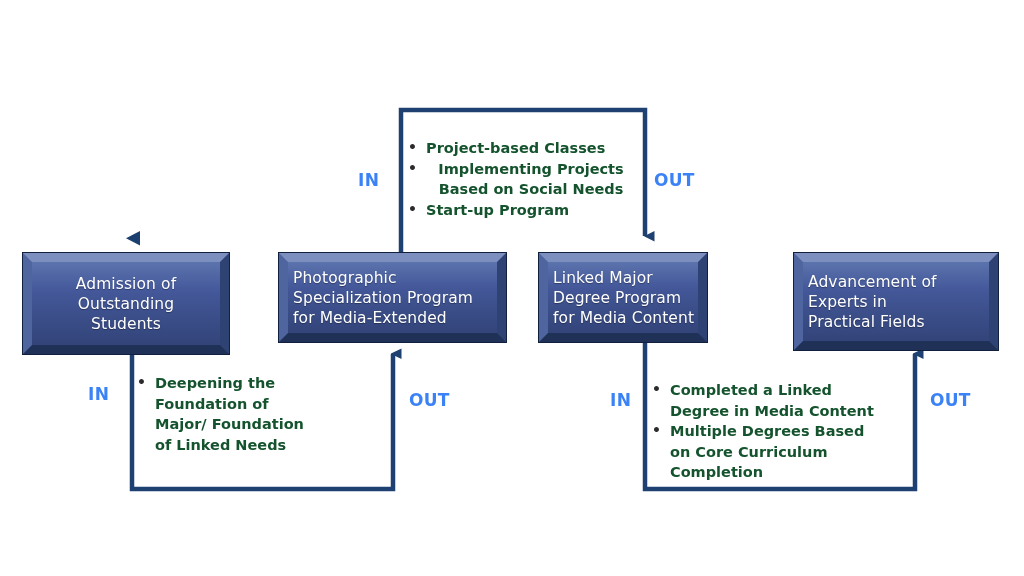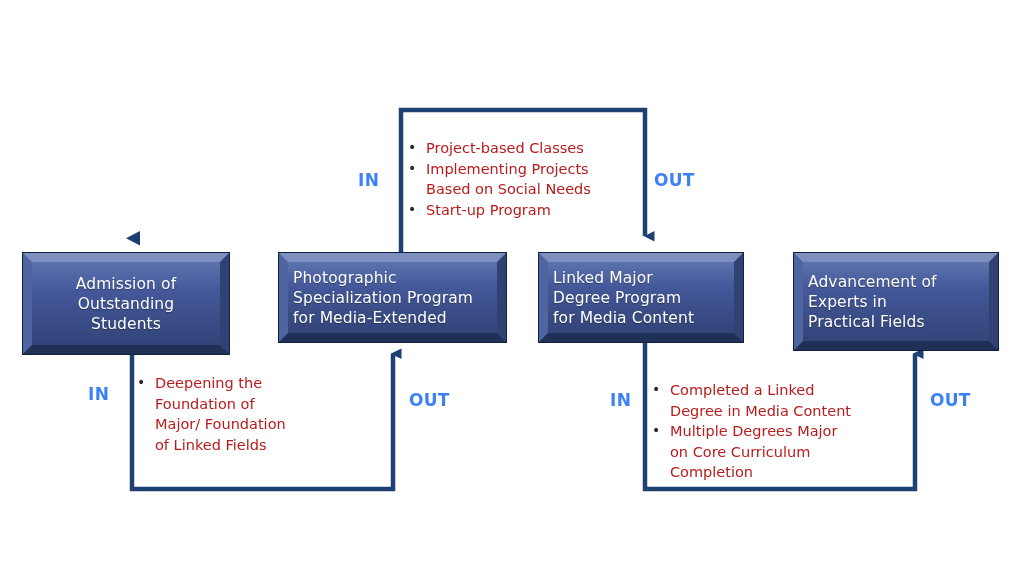--- a/index.html
+++ b/index.html
@@ -65,23 +65,24 @@
   }
   .proc-box.centered .btext {
     left: 0;
     right: 0;
     text-align: center;
   }
 
   
   .note {
     position: absolute;
-    color: #b91c1c;
+    color: #14532d;
     font-size: 14.5px;
     line-height: 20.5px;
+    font-weight: bold;
   }
   .note ul {
     margin: 0;
     padding: 0;
     list-style: none;
   }
   .note li {
     position: relative;
     padding-left: 22px;
     margin: 0 0 0 0;
@@ -145,59 +146,59 @@
   </div>
 
   <div class="proc-box" style="left:278px; top:252px; width:229px; height:91px;">
     <div class="face"></div>
     <div class="bevel"></div>
     <div class="btext">Photographic
 Specialization Program
 for Media-Extended</div>
   </div>
 
-  <div class="proc-box" style="left:538px; top:252px; width:206px; height:91px;">
+  <div class="proc-box" style="left:538px; top:252px; width:170px; height:91px;">
     <div class="face"></div>
     <div class="bevel"></div>
     <div class="btext">Linked Major
 Degree Program
 for Media Content</div>
   </div>
 
   <div class="proc-box" style="left:793px; top:252px; width:206px; height:99px;">
     <div class="face"></div>
     <div class="bevel"></div>
     <div class="btext">Advancement of
 Experts in
 Practical Fields</div>
   </div>
 
   <div class="note" style="left:404px; top:138px; width:232px;">
     <ul>
       <li>Project-based Classes</li>
-      <li style="white-space:pre-line;">Implementing Projects
+      <li style="white-space:pre-line;text-align:center;">Implementing Projects
 Based on Social Needs</li>
       <li>Start-up Program</li>
     </ul>
   </div>
 
   <div class="note" style="left:133px; top:373px; width:200px;">
     <ul>
       <li style="white-space:pre-line;">Deepening the
 Foundation of
 Major/ Foundation
-of Linked Fields</li>
+of Linked Needs</li>
     </ul>
   </div>
 
   <div class="note" style="left:648px; top:380px; width:245px;">
     <ul>
       <li style="white-space:pre-line;">Completed a Linked
 Degree in Media Content</li>
-      <li style="white-space:pre-line;">Multiple Degrees Major
+      <li style="white-space:pre-line;">Multiple Degrees Based
 on Core Curriculum
 Completion</li>
     </ul>
   </div>
 
   <div class="io-label" style="left:358px; top:170px;">IN</div>
   <div class="io-label" style="left:654px; top:170px;">OUT</div>
 
   <div class="io-label" style="left:88px; top:384px;">IN</div>
   <div class="io-label" style="left:409px; top:390px;">OUT</div>

